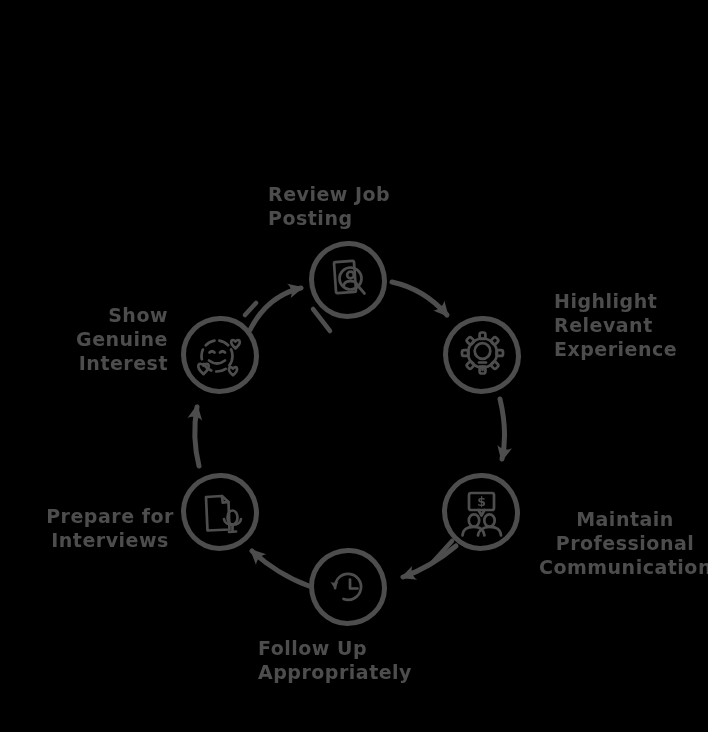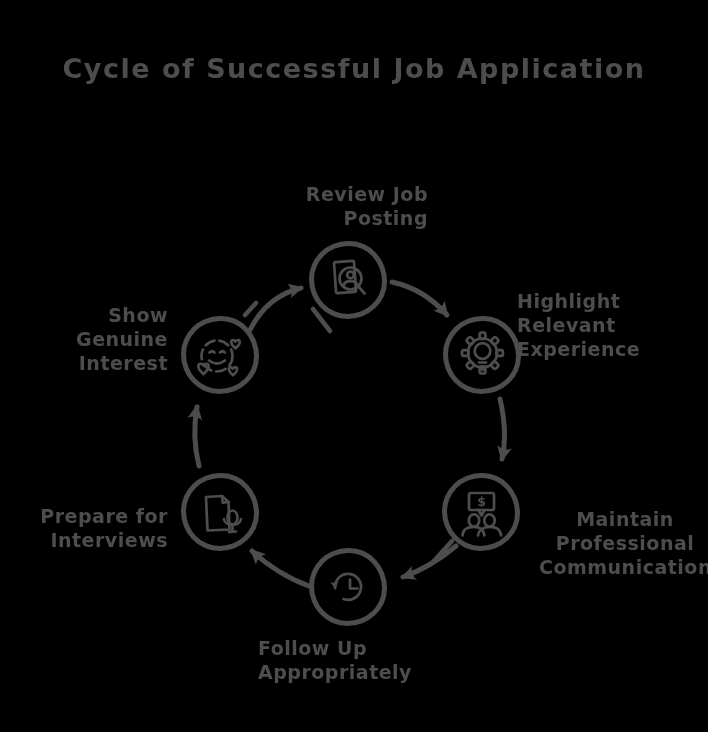--- a/index.html
+++ b/index.html
@@ -14,25 +14,25 @@
   #title {
     position: absolute; left: 0; right: 0; top: 53px;
     text-align: center; font-size: 27px; font-weight: bold;
     letter-spacing: 1.5px; color: var(--ink);
   }
   .node { display: contents; }
   .node-label {
     position: absolute; font-size: 19px; font-weight: bold;
     line-height: 1.25; letter-spacing: 0.5px; color: var(--ink);
   }
-  .l0 { left: 268px; top: 183px; width: 160px; text-align: right; }
-  .l1 { left: 517px; top: 290px; width: 130px; text-align: left; }
+  .l0 { left: 268px; top: 183px; width: 160px; text-align: left; }
+  .l1 { left: 554px; top: 290px; width: 130px; text-align: left; }
   .l2 { left: 539px; top: 508px; width: 172px; text-align: center; }
   .l3 { left: 258px; top: 637px; width: 180px; }
-  .l4 { left: 28px;  top: 505px; width: 140px; text-align: right; }
+  .l4 { left: 40px;  top: 505px; width: 140px; text-align: center; }
   .l5 { left: 18px;  top: 304px; width: 150px; text-align: right; }
   .node-circle {
     position: absolute; width: 78px; height: 78px;
     border: 5px solid var(--ink);
     border-radius: 50% 48% 51% 49% / 49% 52% 48% 51%;
     display: flex; align-items: center; justify-content: center;
   }
   .c0 { left: 309px; top: 241px; }
   .c1 { left: 443px; top: 316px; }
   .c2 { left: 442px; top: 473px; }
@@ -55,21 +55,20 @@
   #arrows .tail {
     fill: none; stroke: var(--ink); stroke-width: 4.5; stroke-linecap: round;
   }
   #arrows .head { fill: var(--ink); stroke: none; }
 </style>
 </head>
 <body>
 
 <div id="stage">
 
-  <div id="title">Cycle of Successful Job Application</div>
 
   
   <svg id="arrows" width="708" height="732" viewBox="0 0 708 732">
     <defs>
       <marker id="ah" viewBox="0 0 10 10" refX="8" refY="5" markerWidth="3.4" markerHeight="3.4" orient="auto-start-reverse">
         <path class="head" d="M0.6,0.6 L9.6,5 L0.6,9.4 C2.6,7.2 2.6,2.8 0.6,0.6 Z"></path>
       </marker>
     </defs>
     <path class="flow" d="M 250,330 C 262,306 280,293 301,288" marker-end="url(#ah)"></path>
     <path class="flow" d="M 392,282 C 415,287 433,299 447,315" marker-end="url(#ah)"></path>

